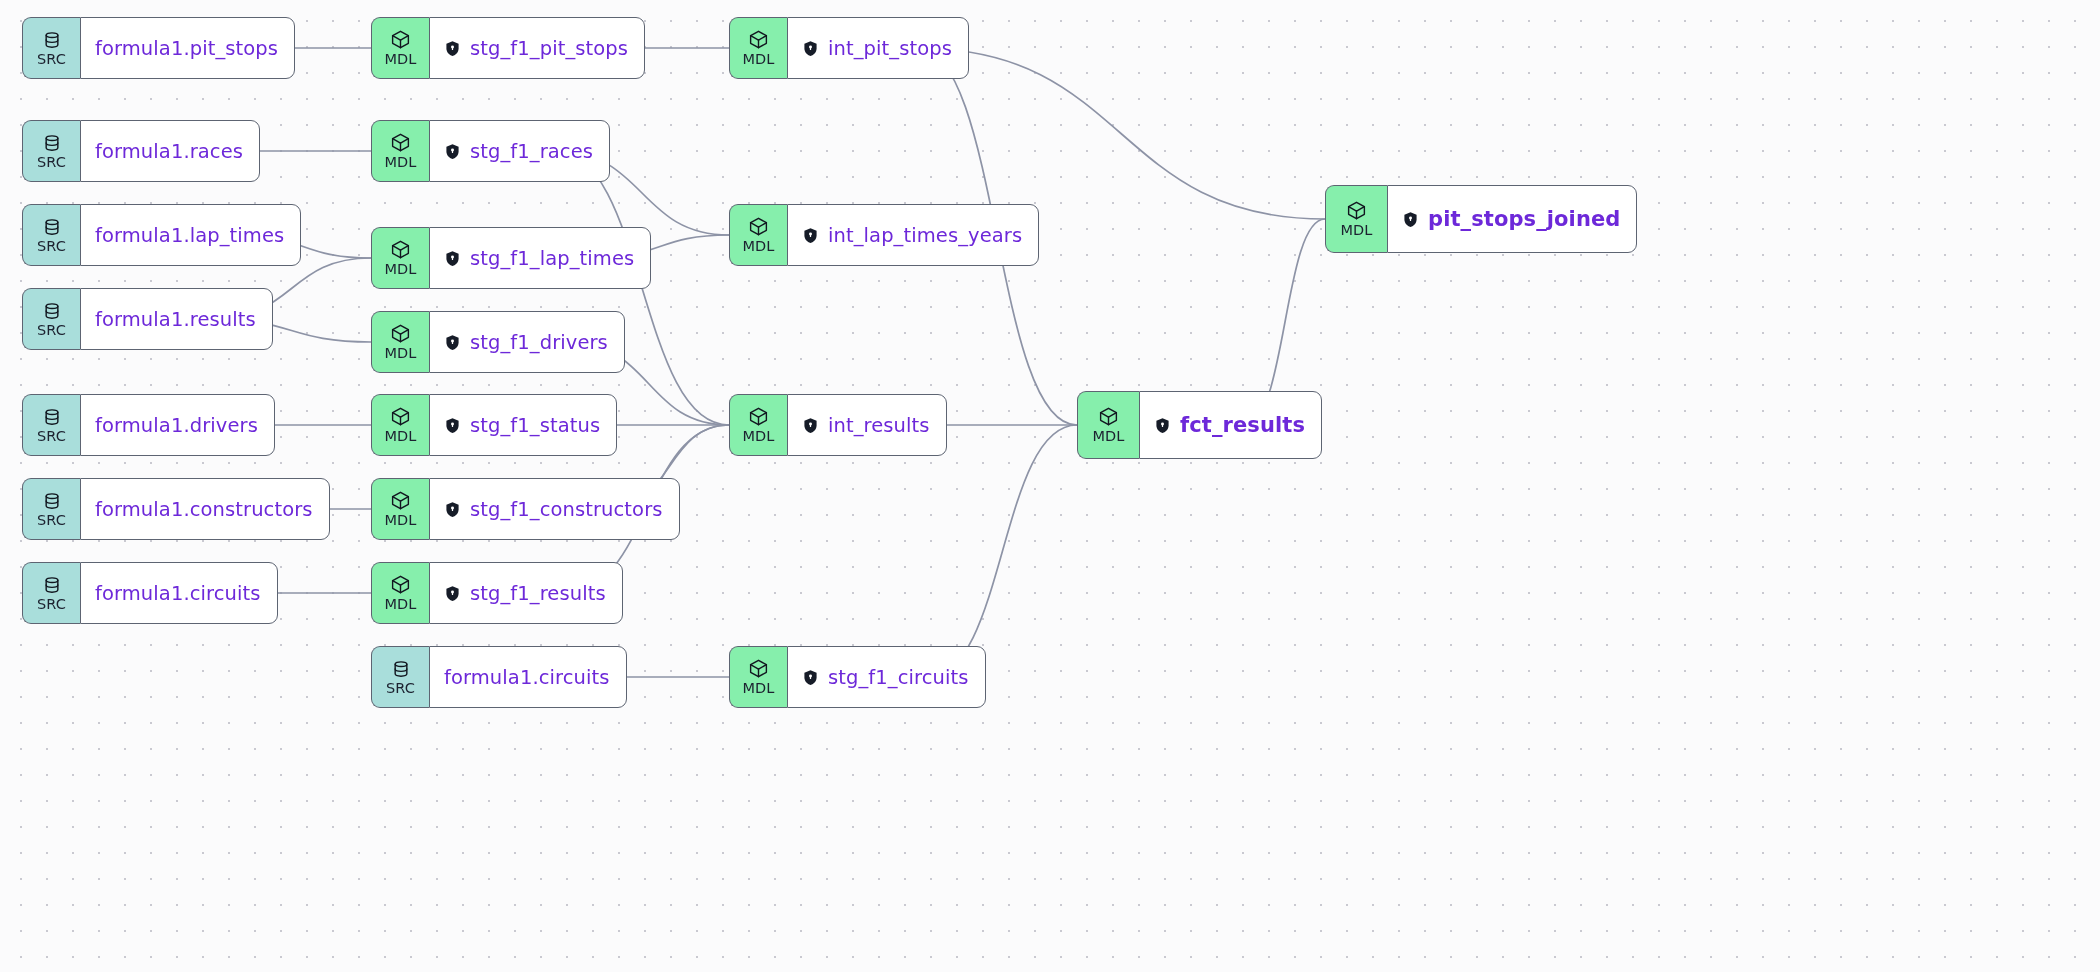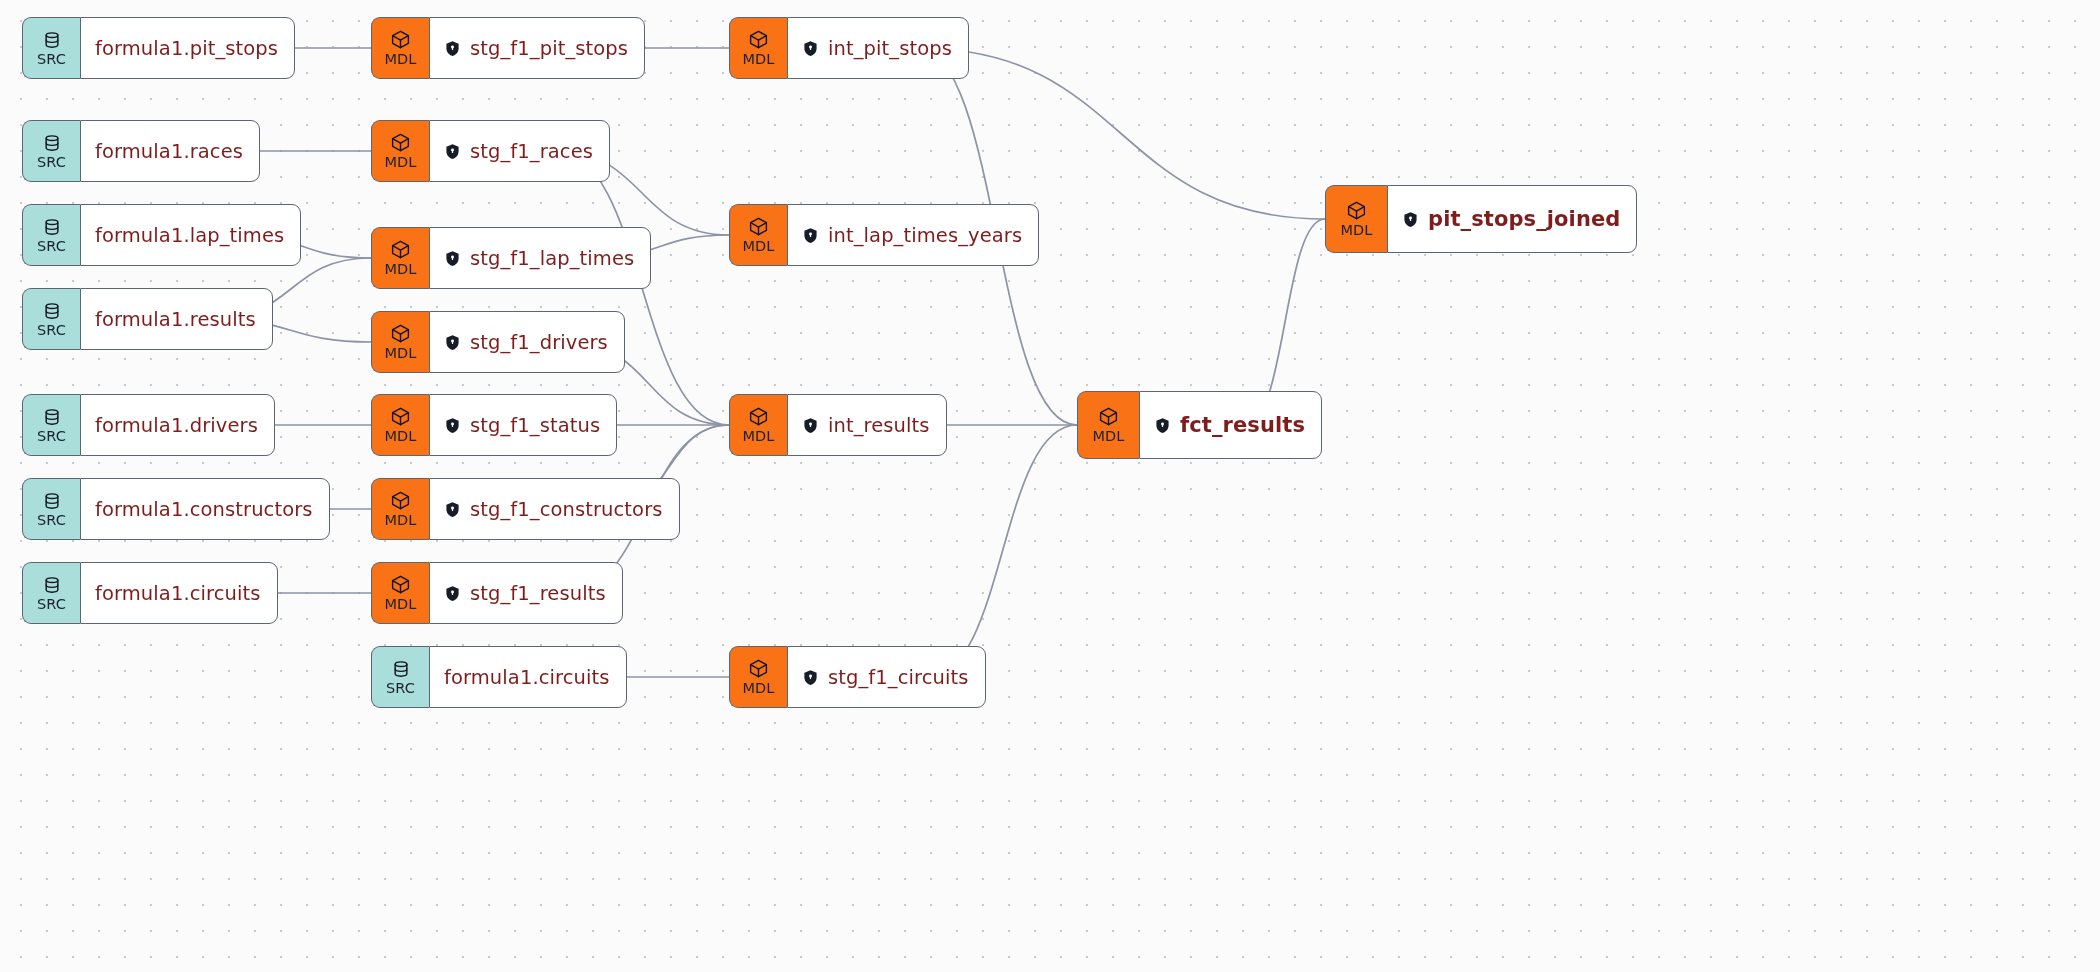--- a/index.html
+++ b/index.html
@@ -43,42 +43,42 @@
     border-right: none;
     border-radius: 9px 0 0 9px;
     display: flex;
     flex-direction: column;
     align-items: center;
     justify-content: center;
     gap: 1px;
     padding-top: 0;
   }
   .badge.src { background: #a9dedb; }
-  .badge.mdl { background: #f97316; }
+  .badge.mdl { background: #86efac; }
   .badge .glyph { line-height: 0; }
   .badge .code {
     font-size: 14.5px;
     letter-spacing: .1px;
     color: #1c2230;
     font-family: "DejaVu Sans", "Liberation Sans", sans-serif;
   }
   .body {
     flex: 1 1 auto;
     border: 1.6px solid #5d6472;
     border-radius: 0 9px 9px 0;
     background: #ffffff;
     display: flex;
     align-items: center;
     gap: 9px;
     padding: 0 16px 0 14px;
     white-space: nowrap;
   }
   .body .label {
     font-size: 19.5px;
-    color: #7f1d1d;
+    color: #6d28d9;
     letter-spacing: .1px;
   }
   .shield { line-height: 0; flex: 0 0 auto; }
   .node.emphasis { height: 68px; }
   .node.emphasis .badge { width: 62px; }
   .node.emphasis .body .label { font-size: 21px; font-weight: bold; }
 </style>
 </head>
 <body>
 

